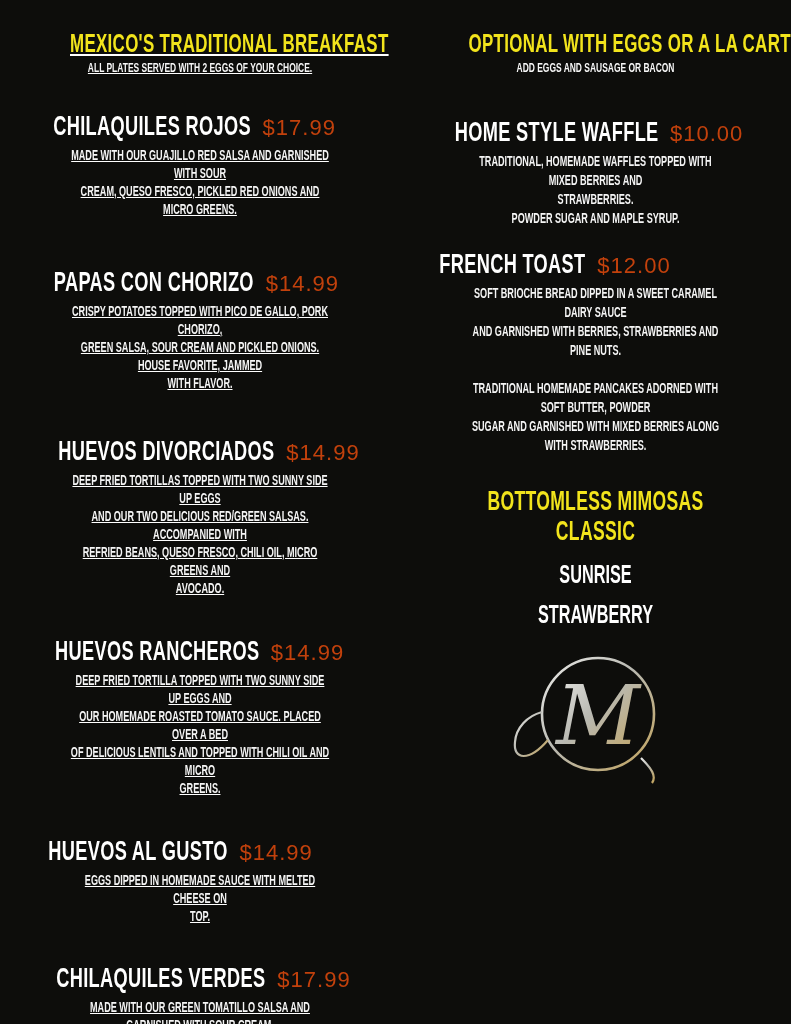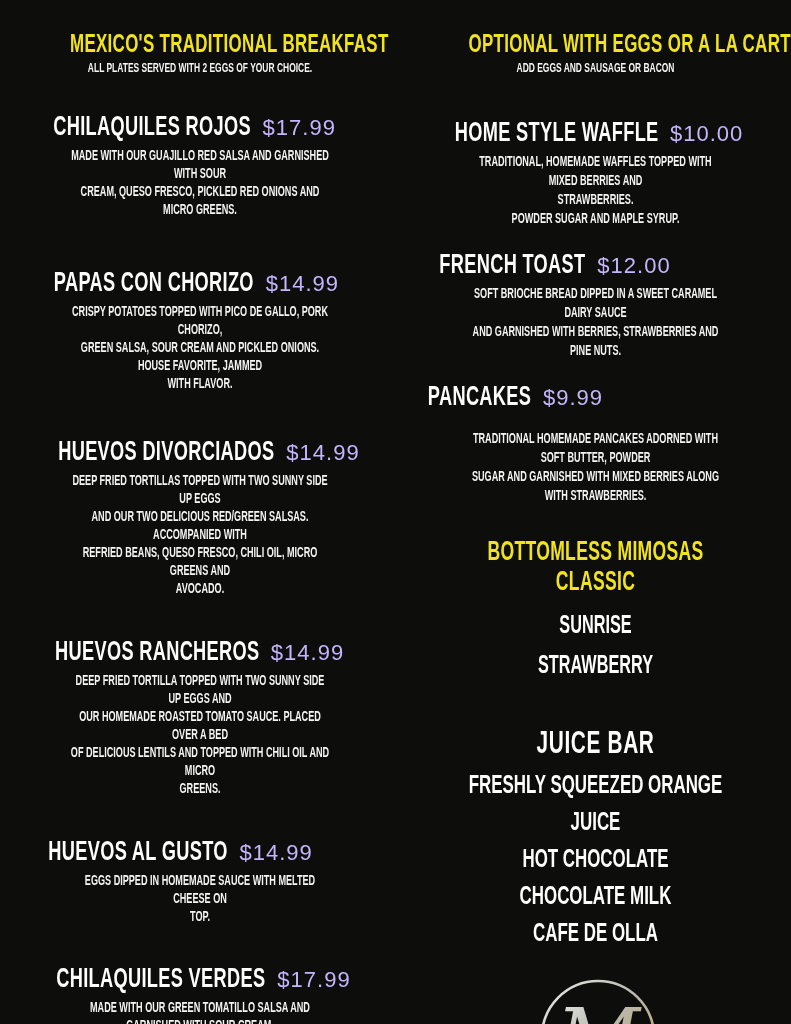--- a/index.html
+++ b/index.html
@@ -5,21 +5,21 @@
   * { margin: 0; padding: 0; box-sizing: border-box; }
   html, body { width: 791px; height: 1024px; overflow: hidden; }
   body {
     background: #0d0d0b;
     color: #ffffff;
     font-family: "Liberation Sans", sans-serif;
     -webkit-font-smoothing: antialiased;
   }
   .menu { display: flex; width: 791px; height: 1024px; }
   .col { position: relative; padding-top: 28px; }
-  .col.left  { width: 400px; }
+  .col.left  { width: 400px; text-decoration: underline; }
   .col.right { width: 391px; }
   .center { text-align: center; }
 
   
   .cond { display: block; transform: scaleX(0.65); transform-origin: center top; white-space: pre-line; }
 
   .sec-title {
     font-size: 26px; font-weight: 700; line-height: 30px;
     color: #f2e41c; letter-spacing: 0.5px; white-space: nowrap;
   }
@@ -31,21 +31,21 @@
   .item-head { text-align: left; line-height: 34px; height: 34px; }
   .item-name {
     position: relative; display: inline-block;
     font-size: 28px; font-weight: 700; white-space: nowrap;
     transform: scaleX(0.65); transform-origin: center bottom;
     letter-spacing: 0.5px;
   }
   .item-price {
     position: absolute; left: 100%; bottom: 3px; margin-left: 18px;
     font-size: 22px; font-weight: 400; line-height: 24px;
-    letter-spacing: 1px; color: #c4b5fd;
+    letter-spacing: 1px; color: #c2410c;
     transform: scaleX(1.54); transform-origin: left bottom;
   }
   .item-desc {
     font-size: 14px; font-weight: 700; text-align: center;
     color: #f5f5f5; margin-top: 3px;
   }
   .col.left  .item-desc { line-height: 18px; }
   .col.right .item-desc { line-height: 19px; }
   .desc-detached { margin-top: 16px; }
 
@@ -143,40 +143,30 @@
 
     <div class="item" style="margin-top:19px">
       <div class="item-head">
         <span class="item-name">FRENCH TOAST<span class="item-price">$12.00</span></span>
       </div>
       <div class="cond item-desc">SOFT BRIOCHE BREAD DIPPED IN A SWEET CARAMEL DAIRY SAUCE
 AND GARNISHED WITH BERRIES, STRAWBERRIES AND PINE NUTS.</div>
     </div>
 
     <div class="item" style="margin-top:19px">
-      <div class="item-head">
-        <span class="item-name">PANCAKES<span class="item-price">$9.99</span></span>
-      </div>
       <div class="cond item-desc desc-detached">TRADITIONAL HOMEMADE PANCAKES ADORNED WITH SOFT BUTTER, POWDER
 SUGAR AND GARNISHED WITH MIXED BERRIES ALONG WITH STRAWBERRIES.</div>
     </div>
 
     <div class="center" style="margin-top:31px">
       <span class="cond mim-title">BOTTOMLESS MIMOSAS CLASSIC</span>
       <span class="cond mim-flavor flavor-1">SUNRISE</span>
       <span class="cond mim-flavor flavor-2">STRAWBERRY</span>
     </div>
 
-    <div class="center" style="margin-top:46px">
-      <span class="cond juice-title">JUICE BAR</span>
-      <span class="cond juice-item" style="margin-top:6px">FRESHLY SQUEEZED ORANGE JUICE</span>
-      <span class="cond juice-item">HOT CHOCOLATE</span>
-      <span class="cond juice-item">CHOCOLATE MILK</span>
-      <span class="cond juice-item">CAFE DE OLLA</span>
-    </div>
 
     <div class="logo-wrap">
       <svg width="210" height="138" viewBox="0 0 210 138">
         <defs>
           <linearGradient id="lgrad" x1="0%" y1="0%" x2="100%" y2="100%">
             <stop offset="0%" stop-color="#ececea"></stop>
             <stop offset="45%" stop-color="#b9b9b2"></stop>
             <stop offset="100%" stop-color="#c2a35c"></stop>
           </linearGradient>
         </defs>

